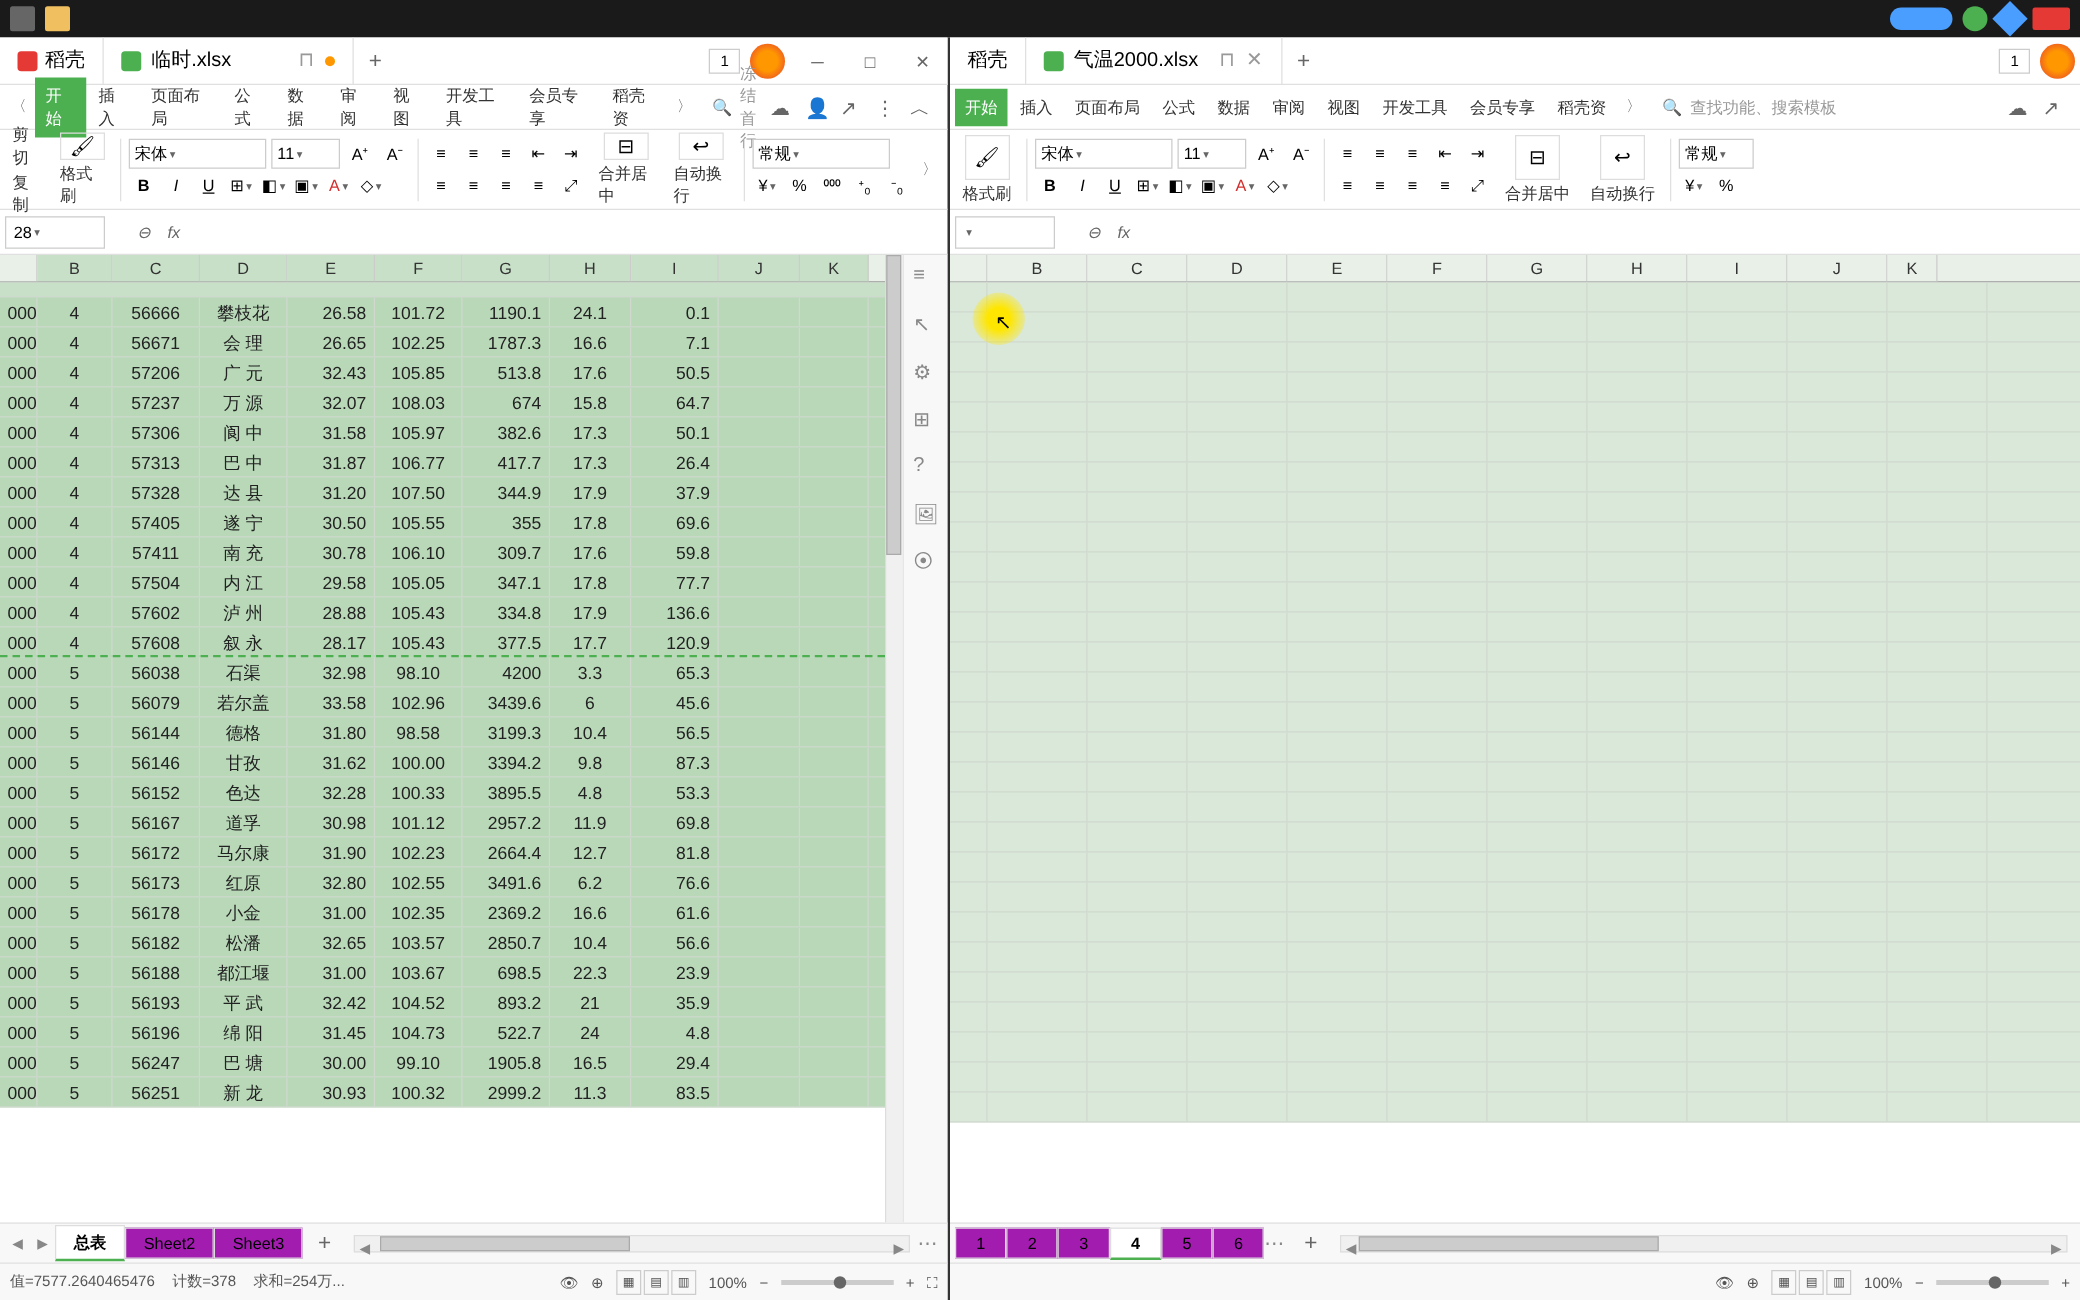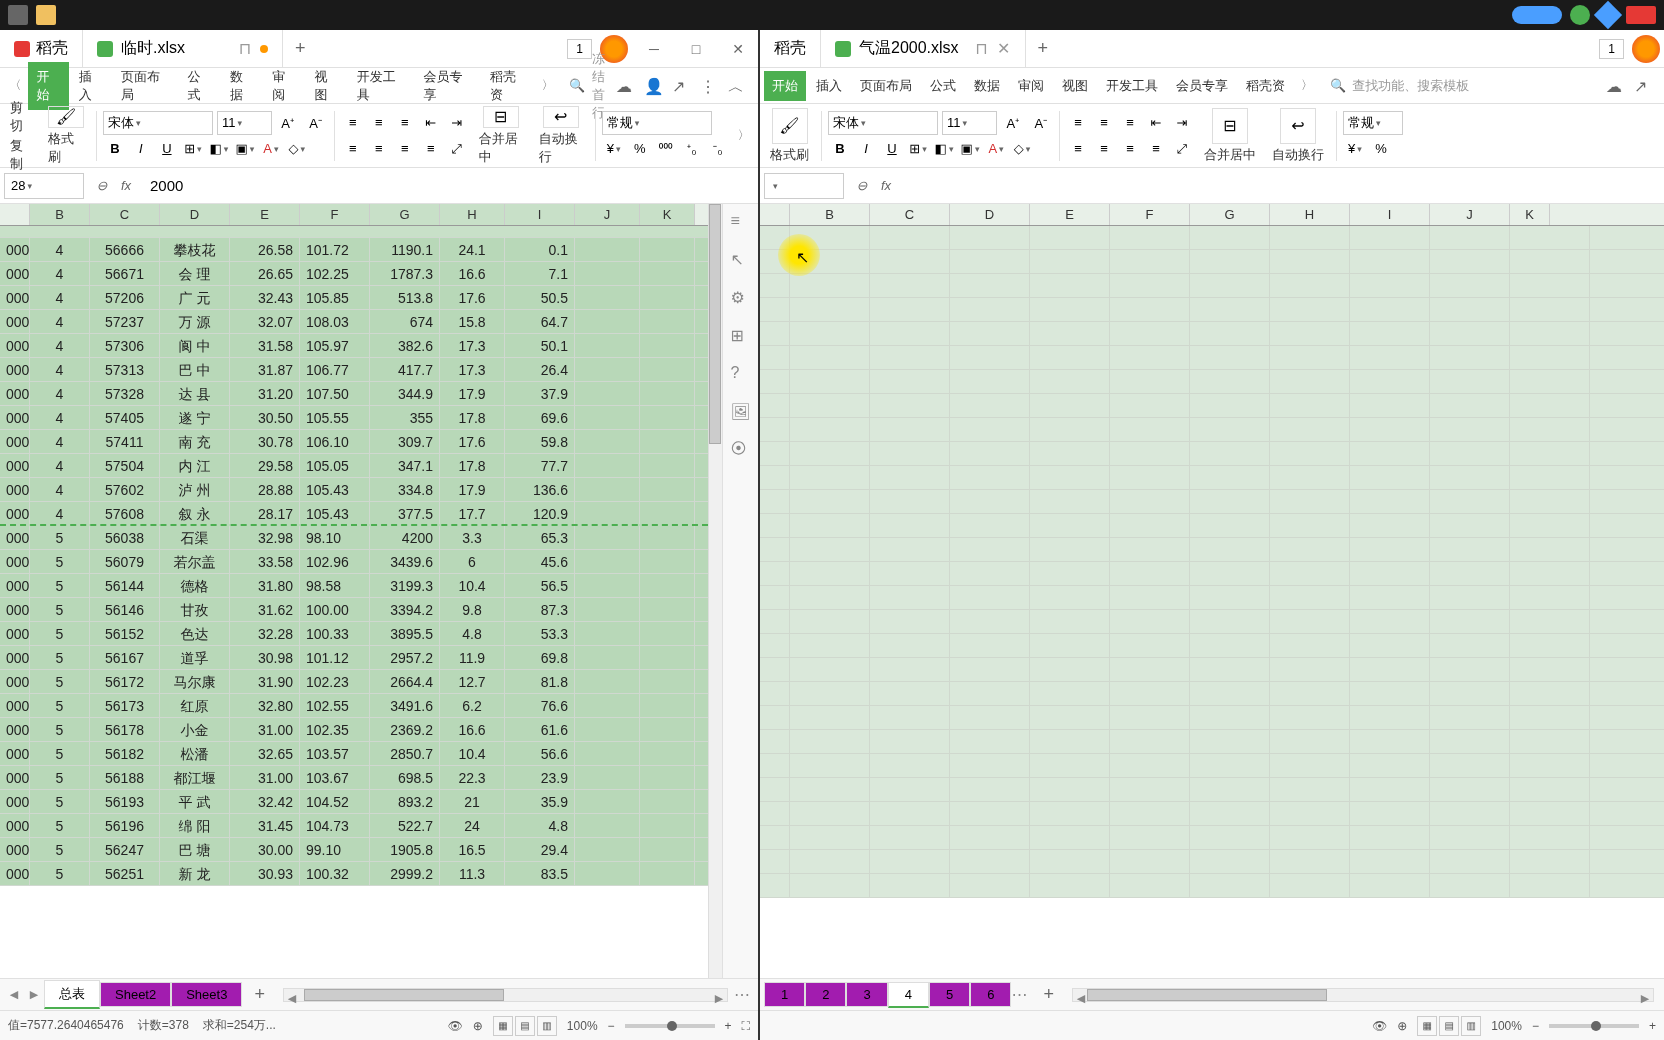--- a/index.html
+++ b/index.html
@@ -42,56 +42,56 @@
 .r-label{font-size:13px;color:#333}
 .r-btn{width:24px;height:24px;display:flex;align-items:center;justify-content:center;font-size:13px;cursor:pointer}
 .r-btn.bold{font-weight:700}
 .r-btn.italic{font-style:italic}
 .r-btn.underline{text-decoration:underline}
 .font-name{width:110px;height:24px;border:1px solid #ccc;font-size:13px;padding:0 4px;display:flex;align-items:center}
 .font-size{width:55px;height:24px;border:1px solid #ccc;font-size:13px;padding:0 4px;display:flex;align-items:center}
 .r-sep{width:1px;height:50px;background:#e0e0e0;margin:0 2px}
 .dropdown{display:flex;align-items:center}
 .dropdown::after{content:"▾";font-size:9px;margin-left:2px;color:#666}
-.formula-bar{height:36px;display:flex;align-items:center;border-bottom:1px solid #e0e0e0;padding:0 4px;gap:8px}
+.formula-bar{height:36px;display:flex;align-items:center;border-bottom:1px solid #e0e0e0;padding:0 4px;gap:21px}
 .cell-ref{width:80px;height:26px;border:1px solid #ccc;padding:0 6px;font-size:13px;display:flex;align-items:center}
 .fx-icons{display:flex;gap:4px;align-items:center}
 .fx-icon{width:20px;height:20px;display:flex;align-items:center;justify-content:center;font-size:13px;font-style:italic;color:#666}
 .formula-input{flex:1;height:26px;border:none;padding:0 6px;font-size:15px}
 .sheet-area{flex:1;display:flex;overflow:hidden;position:relative}
 .grid-container{flex:1;overflow:hidden;position:relative}
 .col-headers{height:22px;display:flex;background:#e8f0e8;border-bottom:1px solid #999}
 .corner{width:30px;border-right:1px solid #ccc;background:#e8f0e8}
 .col-h{border-right:1px solid #ccc;text-align:center;font-size:13px;line-height:22px;color:#333;background:#c8e0c8}
 .rows{overflow-y:auto}
 .data-row{height:24px;display:flex;border-bottom:1px solid #d0d8d0}
 .data-row.sel{background:#b8d8b8}
 .cell{border-right:1px solid #d0d8d0;padding:0 6px;font-size:14px;line-height:24px;color:#222;overflow:hidden;white-space:nowrap}
 .cell.c-a{width:30px;text-align:right}
 .cell.c-b{width:60px;text-align:center}
 .cell.c-c{width:70px;text-align:center}
 .cell.c-d{width:70px;text-align:center}
 .cell.c-e{width:70px;text-align:right}
-.cell.c-f{width:70px;text-align:left}
+.cell.c-f{width:70px;text-align:center}
 .cell.c-g{width:70px;text-align:right}
 .cell.c-h{width:65px;text-align:center}
 .cell.c-i{width:70px;text-align:right}
 .cell.c-j{width:65px}
 .cell.c-k{width:55px}
 .right-grid .col-h{width:80px;background:#e8f0e8}
 .right-grid .corner{width:30px}
 .right-rows{background:#dae8da}
 .empty-row{height:24px;display:flex;border-bottom:1px solid #d0d8ce}
 .empty-cell{width:80px;border-right:1px solid #d0d8ce}
 .side-panel{width:36px;background:#f8f8f8;border-left:1px solid #e0e0e0;display:flex;flex-direction:column;align-items:center;padding-top:8px;gap:18px}
 .side-icon{width:20px;height:20px;color:#888;font-size:16px;cursor:pointer}
 .sheet-tabs{height:32px;display:flex;align-items:center;border-top:1px solid #e0e0e0;background:#f8f8f8;padding:0 4px}
 .sh-arrow{width:20px;height:20px;display:flex;align-items:center;justify-content:center;color:#888;font-size:11px;cursor:pointer}
 .sh-tab{padding:4px 14px;font-size:13px;border:1px solid #ddd;background:#a21caf;cursor:pointer}
-.sh-tab.active{background:#fff;border-bottom:2px solid #4caf50;font-weight:400}
+.sh-tab.active{background:#fff;border-bottom:2px solid #4caf50;font-weight:700}
 .sh-tab.num{padding:4px 16px;min-width:36px;text-align:center}
 .scroll-h{flex:1;height:14px;background:#f0f0f0;margin:0 6px;position:relative;border:1px solid #ddd}
 .scroll-thumb{position:absolute;height:12px;background:#ccc;border:1px solid #aaa}
 .status-bar{height:30px;display:flex;align-items:center;border-top:1px solid #e0e0e0;background:#f8f8f8;padding:0 8px;font-size:12px;color:#555;gap:14px}
 .status-right{margin-left:auto;display:flex;align-items:center;gap:10px}
 .zoom-slider{width:90px;height:4px;background:#ccc;position:relative}
 .zoom-thumb{position:absolute;width:10px;height:10px;background:#666;border-radius:50%;top:-3px}
 .view-icons{display:flex;gap:2px}
 .view-icon{width:20px;height:20px;border:1px solid #ccc;font-size:10px;display:flex;align-items:center;justify-content:center}
 .highlight-cursor{position:absolute;width:42px;height:42px;background:radial-gradient(circle,#ffe600 30%,rgba(255,230,0,0.3) 70%,transparent 100%);border-radius:50%;pointer-events:none;z-index:100}
@@ -232,21 +232,20 @@
       </div>
       <div class="rt-arrow" style="margin-left:auto">〉</div>
     </div>
 
     <div class="formula-bar">
       <div class="cell-ref dropdown">28</div>
       <div class="fx-icons">
         <div class="fx-icon">⊖</div>
         <div class="fx-icon">fx</div>
       </div>
-      <input class="formula-input" value="2000" style="">
     </div>
 
     <div class="sheet-area">
       <div class="grid-container">
         <div class="col-headers">
           <div class="corner"></div>
           <div class="col-h" style="width:60px">B</div>
           <div class="col-h" style="width:70px">C</div>
           <div class="col-h" style="width:70px">D</div>
           <div class="col-h" style="width:70px">E</div>

